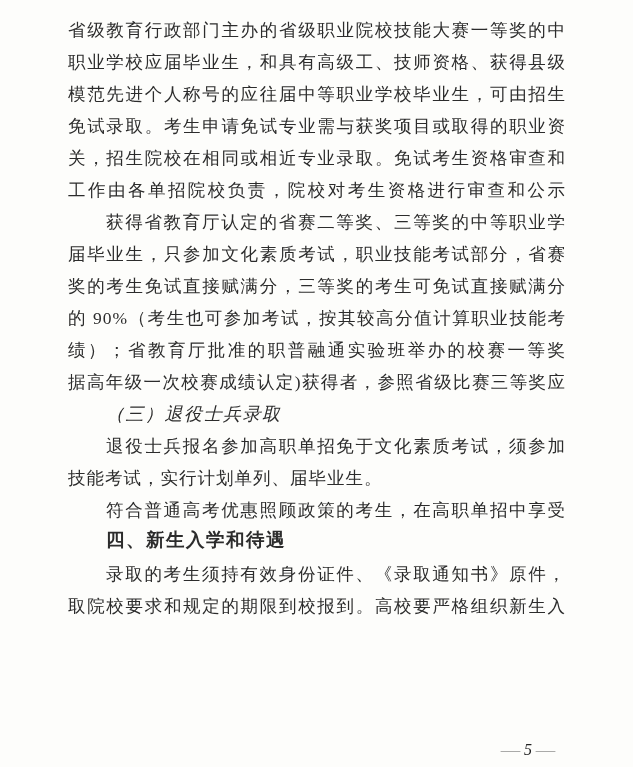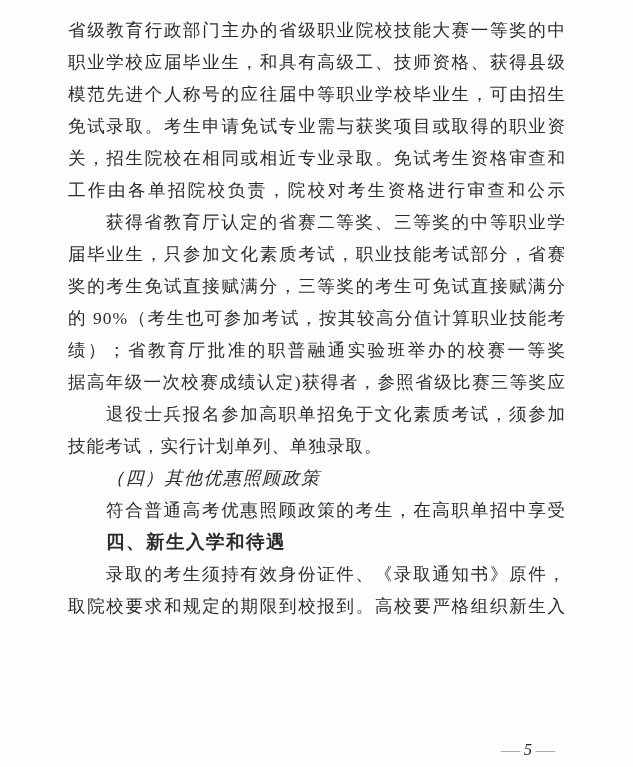--- a/index.html
+++ b/index.html
@@ -31,21 +31,21 @@
     text-align-last: justify;
     white-space: normal;
   }
   .ind { padding-left: 38px; }
   .kai {
     font-style: italic;
     font-size: 18px;
     letter-spacing: 1.5px;
   }
   .hei {
-    font-family: Liberation Sans, sans-serif;
+    font-family: Liberation Mono, monospace;
     font-style: normal;
     font-weight: bold;
     font-size: 18.5px;
     letter-spacing: 1.5px;
   }
   .page-footer {
     position: absolute;
     top: 739px;
     right: 80px;
     height: 22px;
@@ -76,23 +76,23 @@
   <div class="ln jf">模范先进个人称号的应往届中等职业学校毕业生，可由招生院校</div>
   <div class="ln jf">免试录取。考生申请免试专业需与获奖项目或取得的职业资格相</div>
   <div class="ln jf">关，招生院校在相同或相近专业录取。免试考生资格审查和录取</div>
   <div class="ln jf">工作由各单招院校负责，院校对考生资格进行审查和公示后，按</div>
   <div class="ln jf ind">获得省教育厅认定的省赛二等奖、三等奖的中等职业学校应</div>
   <div class="ln jf">届毕业生，只参加文化素质考试，职业技能考试部分，省赛二等</div>
   <div class="ln jf">奖的考生免试直接赋满分，三等奖的考生可免试直接赋满分分值</div>
   <div class="ln jf">的 90%（考生也可参加考试，按其较高分值计算职业技能考试成</div>
   <div class="ln jf">绩）；省教育厅批准的职普融通实验班举办的校赛一等奖（只根</div>
   <div class="ln jf">据高年级一次校赛成绩认定)获得者，参照省级比赛三等奖应用。</div>
+  <div class="ln ind kai">（三）退役士兵录取</div>
   <div class="ln jf ind">退役士兵报名参加高职单招免于文化素质考试，须参加职业</div>
-  <div class="ln">技能考试，实行计划单列、单独录取。</div>
-  <div class="ln ind kai">（四）其他优惠照顾政策</div>
+  <div class="ln">技能考试，实行计划单列、届毕业生。</div>
   <div class="ln jf ind">符合普通高考优惠照顾政策的考生，在高职单招中享受同等</div>
   <div class="ln ind hei">四、新生入学和待遇</div>
   <div class="ln jf ind">录取的考生须持有效身份证件、《录取通知书》原件，按录</div>
   <div class="ln jf">取院校要求和规定的期限到校报到。高校要严格组织新生入学资</div>
 </div>
 
 <div class="page-footer">
   <span class="dash">—</span>
   <span class="num">5</span>
   <span class="dash">—</span>

